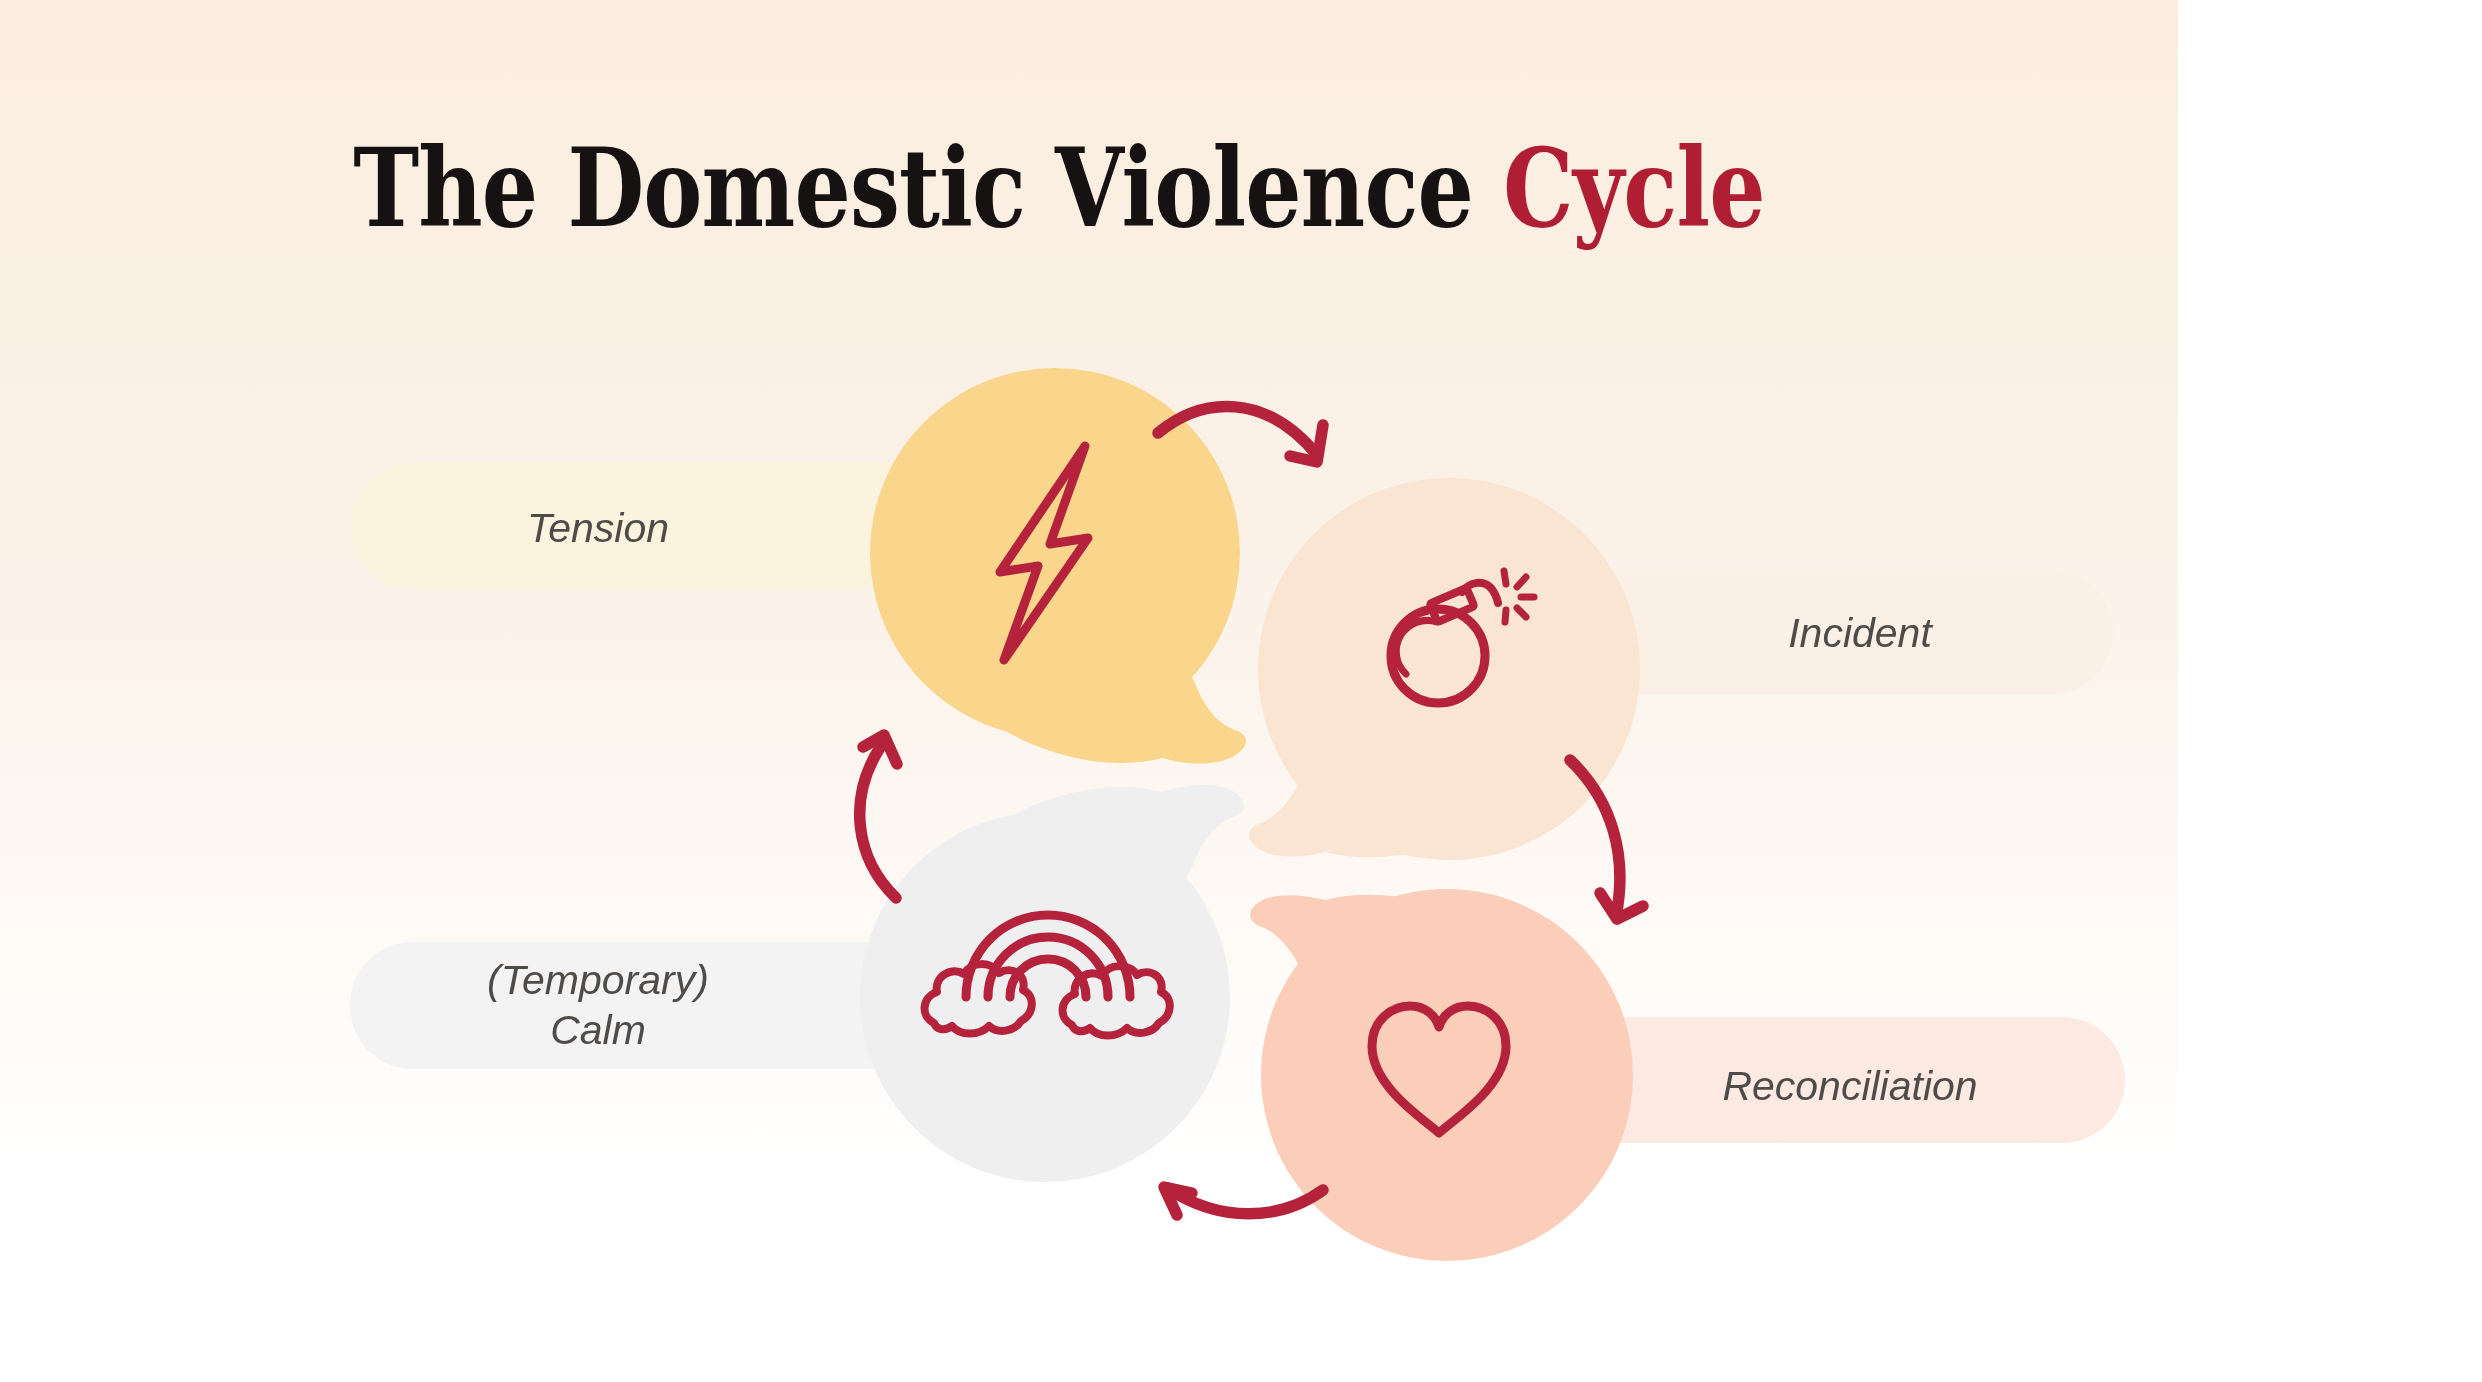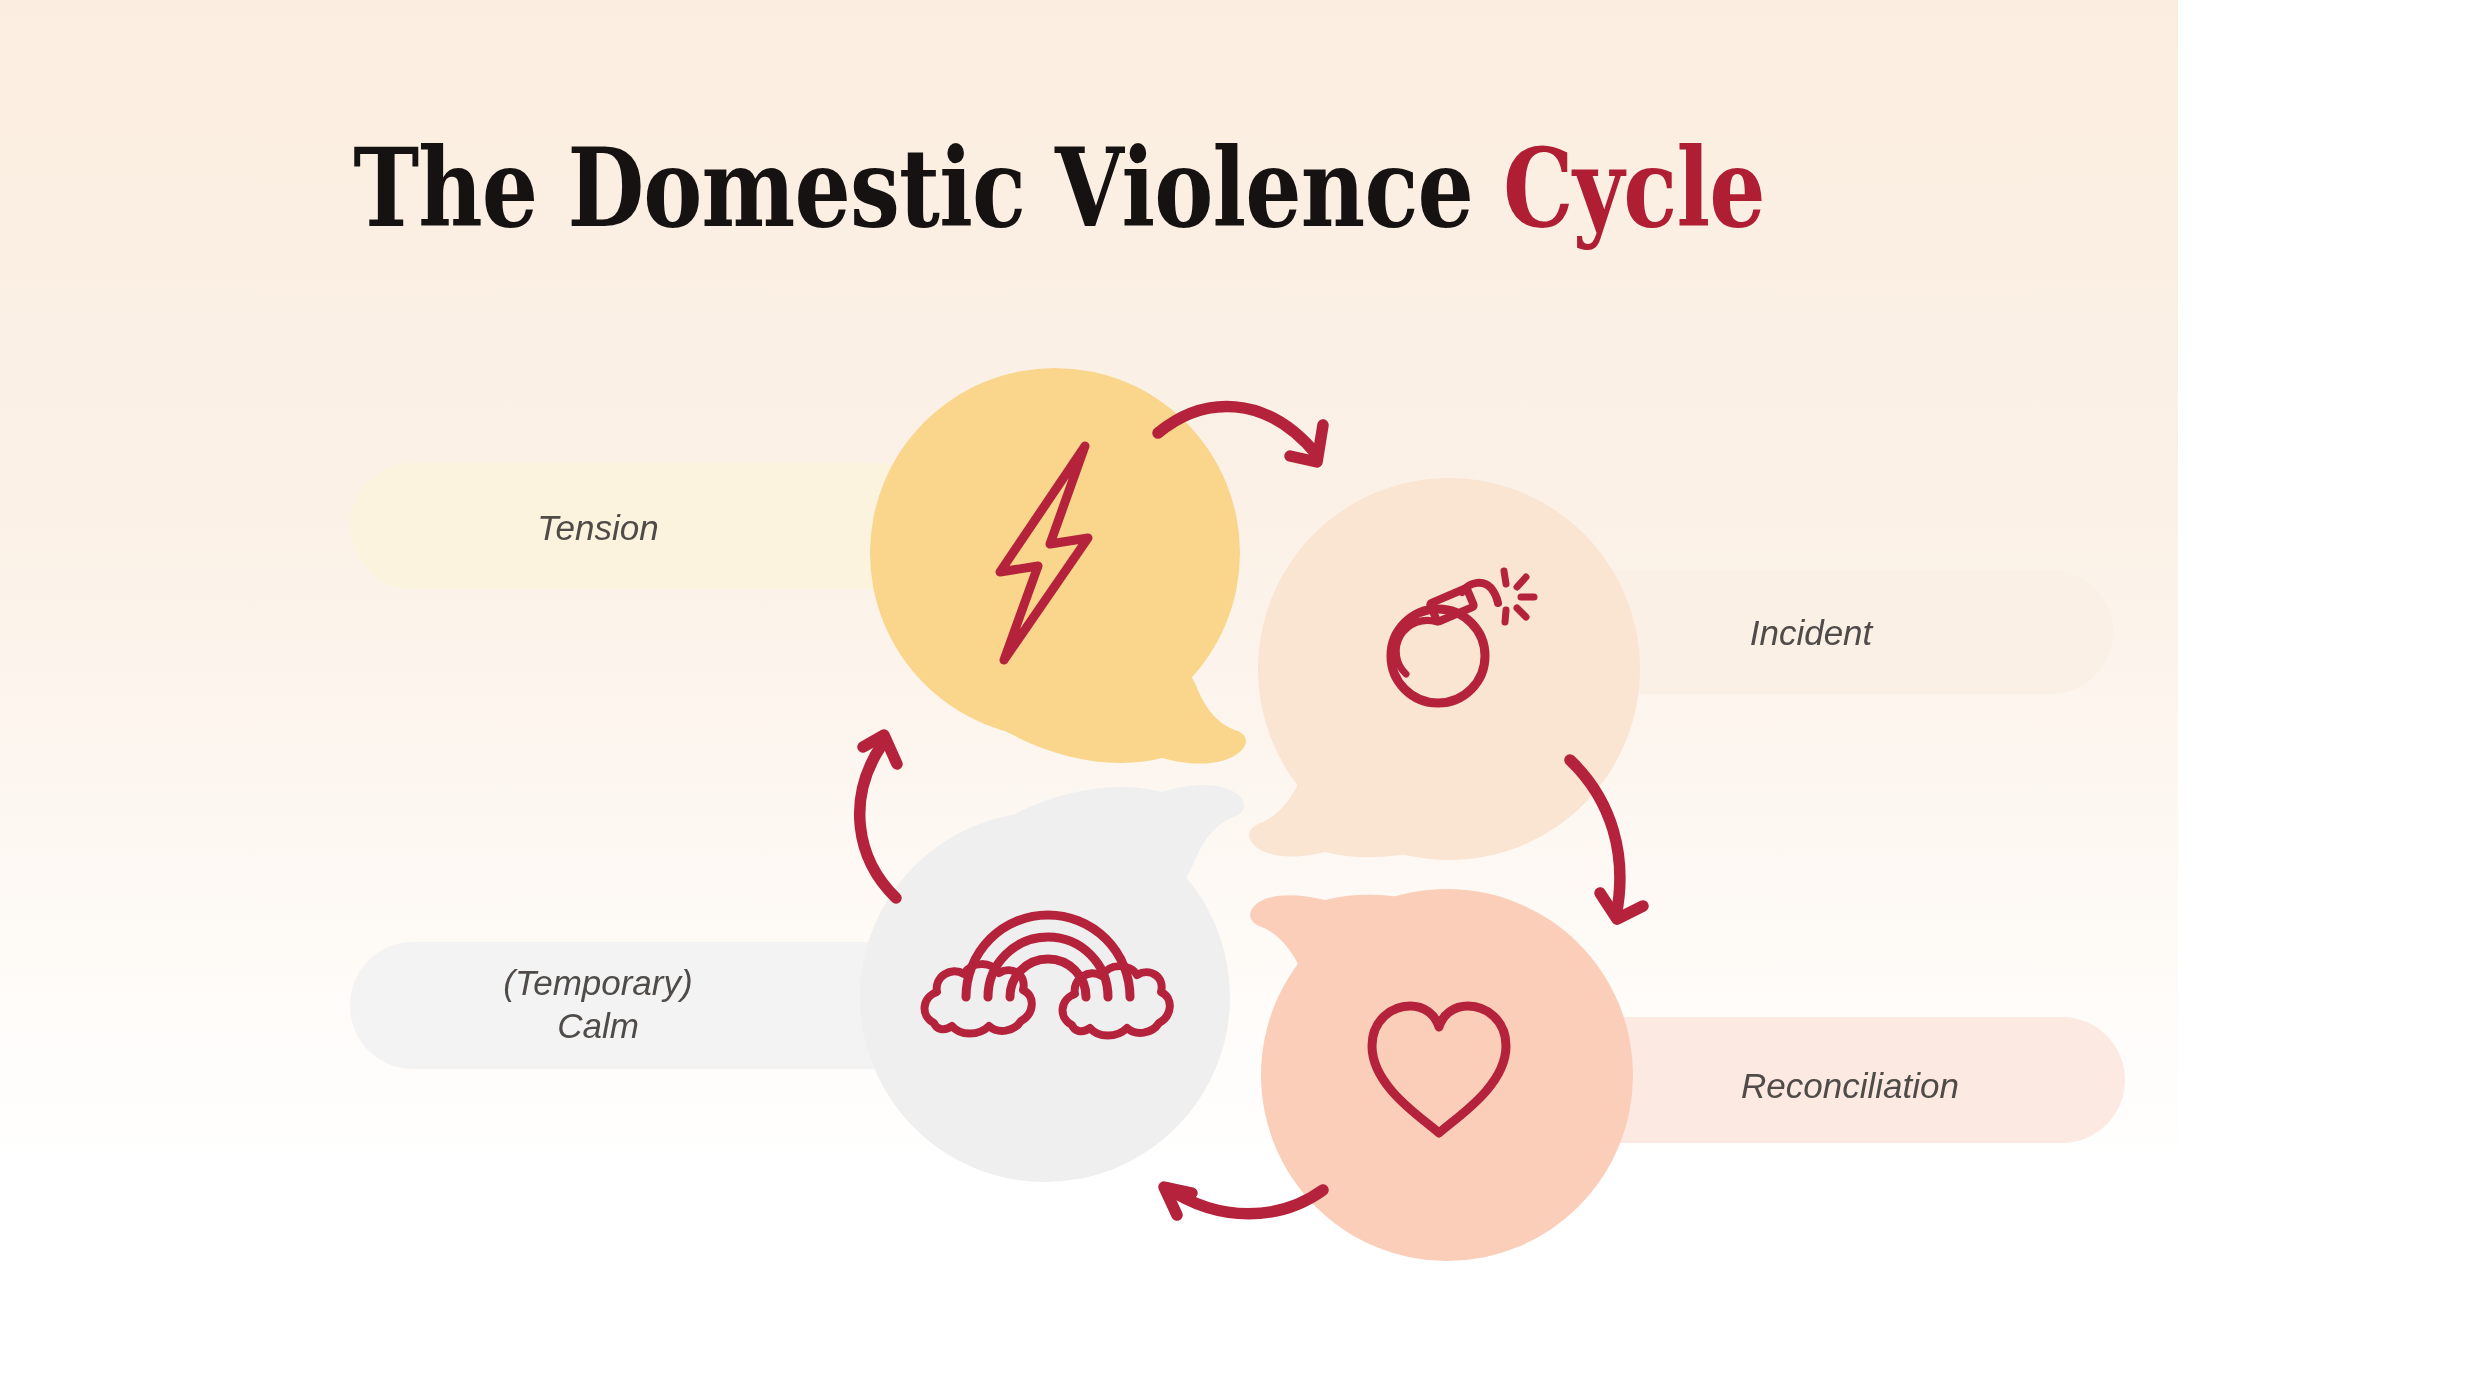--- a/index.html
+++ b/index.html
@@ -12,21 +12,21 @@
   .title{
     position:absolute;top:134px;left:-30px;width:100%;margin:0;
     text-align:center;white-space:nowrap;
     font-family:"DejaVu Serif",serif;font-weight:700;font-size:108px;line-height:1;
     letter-spacing:-1px;color:var(--title-text,#171212);
     transform:scaleX(.82);
   }
   .title .highlight{color:var(--title-highlight,#B01E33);}
   .stage-label{
     position:absolute;transform:translate(-50%,-50%);
-    font-style:italic;font-size:35px;line-height:1.22;
+    font-style:italic;font-size:41px;line-height:1.22;
     color:var(--label-text,#4F4B49);text-align:center;white-space:nowrap;
   }
   .diagram-svg{position:absolute;left:0;top:0;}
   .arrow{stroke:var(--accent,#B4223B);stroke-width:11.5;fill:none;stroke-linecap:round;stroke-linejoin:round;}
   .icon-stroke{stroke:var(--accent,#B4223B);fill:none;stroke-linecap:round;stroke-linejoin:round;}
 </style>
 </head>
 <body>
 
 <div class="canvas">
@@ -109,21 +109,21 @@
         <path class="arrow" d="M 896 898 C 855 858 847 798 881 746"></path>
         <path class="arrow" d="M 863 747 L 884 735 L 897 764"></path>
       </g>
     </g>
   </svg>
 
   <div class="stage-label" style="left:598px;top:528px;">
     <div>Tension</div>
   </div>
 
-  <div class="stage-label" style="left:1811px;top:633px;">
+  <div class="stage-label" style="left:1860px;top:633px;">
     <div>Incident</div>
   </div>
 
   <div class="stage-label" style="left:598px;top:1005px;">
     <div>(Temporary)</div>
     <div>Calm</div>
   </div>
 
   <div class="stage-label" style="left:1811px;top:1086px;margin-left:39px;">
     <div>Reconciliation</div>

